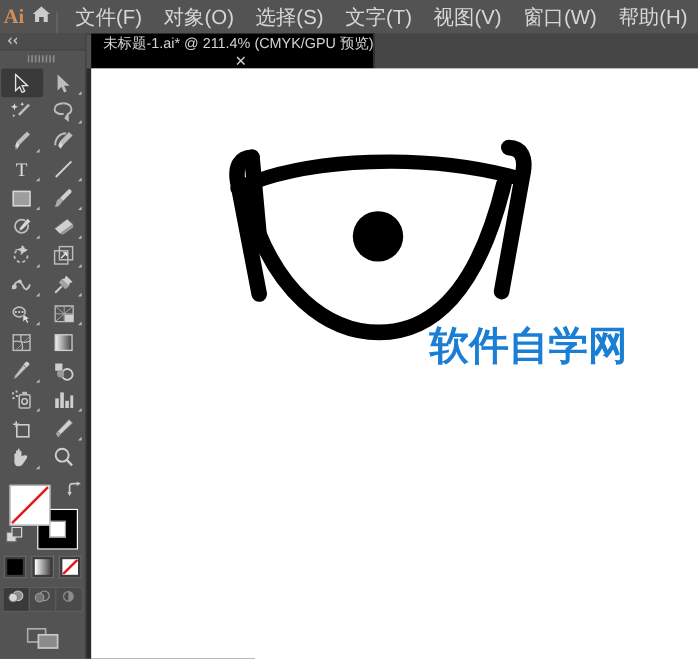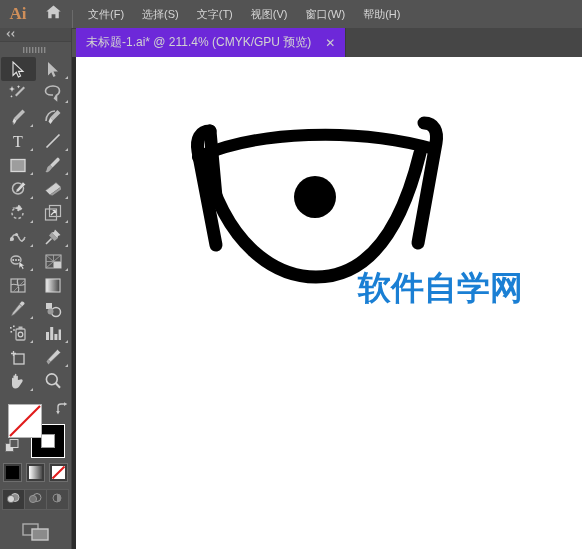--- a/index.html
+++ b/index.html
@@ -23,33 +23,34 @@
     color:#d08f5a;font-size:17px;font-weight:bold;letter-spacing:0px;
     font-family:"Liberation Serif","DejaVu Serif",serif;
   }
   .home-btn{
     width:34px;height:28px;display:flex;align-items:center;justify-content:center;
   }
   .home-icon{display:block;}
   .menu-sep{width:1px;height:18px;background:#6b6b6b;margin:0 6px 0 2px;}
   .menu-items{display:flex;align-items:center;height:28px;}
   .menu-item{
-    color:#d6d6d6;font-size:11px;padding:0 9px;height:28px;
+    color:#d6d6d6;font-size:17px;padding:0 9px;height:28px;
     display:flex;align-items:center;white-space:nowrap;
   }
 
   
   .tabbar{
     position:absolute;left:76px;top:28px;width:506px;height:29px;
     background:#464646;display:flex;align-items:flex-end;
   }
   .tab{
-    height:29px;background:#6d28d9;display:flex;align-items:center;
+    height:29px;background:#000000;display:flex;align-items:center;
     padding:0 0 0 10px;border-right:1px solid #3a3a3a;
     box-sizing:border-box;
+    flex-direction:column;
   }
   .tab-title{color:#d2d2d2;font-size:12px;white-space:nowrap;}
   .tab-close{
     color:#cfcfcf;font-size:12px;margin:0 9px 0 13px;
     width:12px;height:12px;line-height:12px;text-align:center;
     font-family:"DejaVu Sans",sans-serif;
   }
 
   
   .toolpanel{
@@ -167,20 +168,21 @@
     <div class="home-btn">
       <span class="home-icon">
         <svg width="17" height="16" viewBox="0 0 17 16">
           <path d="M8.5 1.5 L1.3 7.6 L3.2 7.6 L3.2 14.3 L6.6 14.3 L6.6 10.2 L10.4 10.2 L10.4 14.3 L13.8 14.3 L13.8 7.6 L15.7 7.6 Z" fill="#cccccc"></path>
         </svg>
       </span>
     </div>
     <div class="menu-sep"></div>
     <div class="menu-items">
       <div class="menu-item">文件(F)</div>
+      <div class="menu-item">对象(O)</div>
       <div class="menu-item">选择(S)</div>
       <div class="menu-item">文字(T)</div>
       <div class="menu-item">视图(V)</div>
       <div class="menu-item">窗口(W)</div>
       <div class="menu-item">帮助(H)</div>
     </div>
   </div>
 
   <div class="tabbar">
     <div class="tab">

